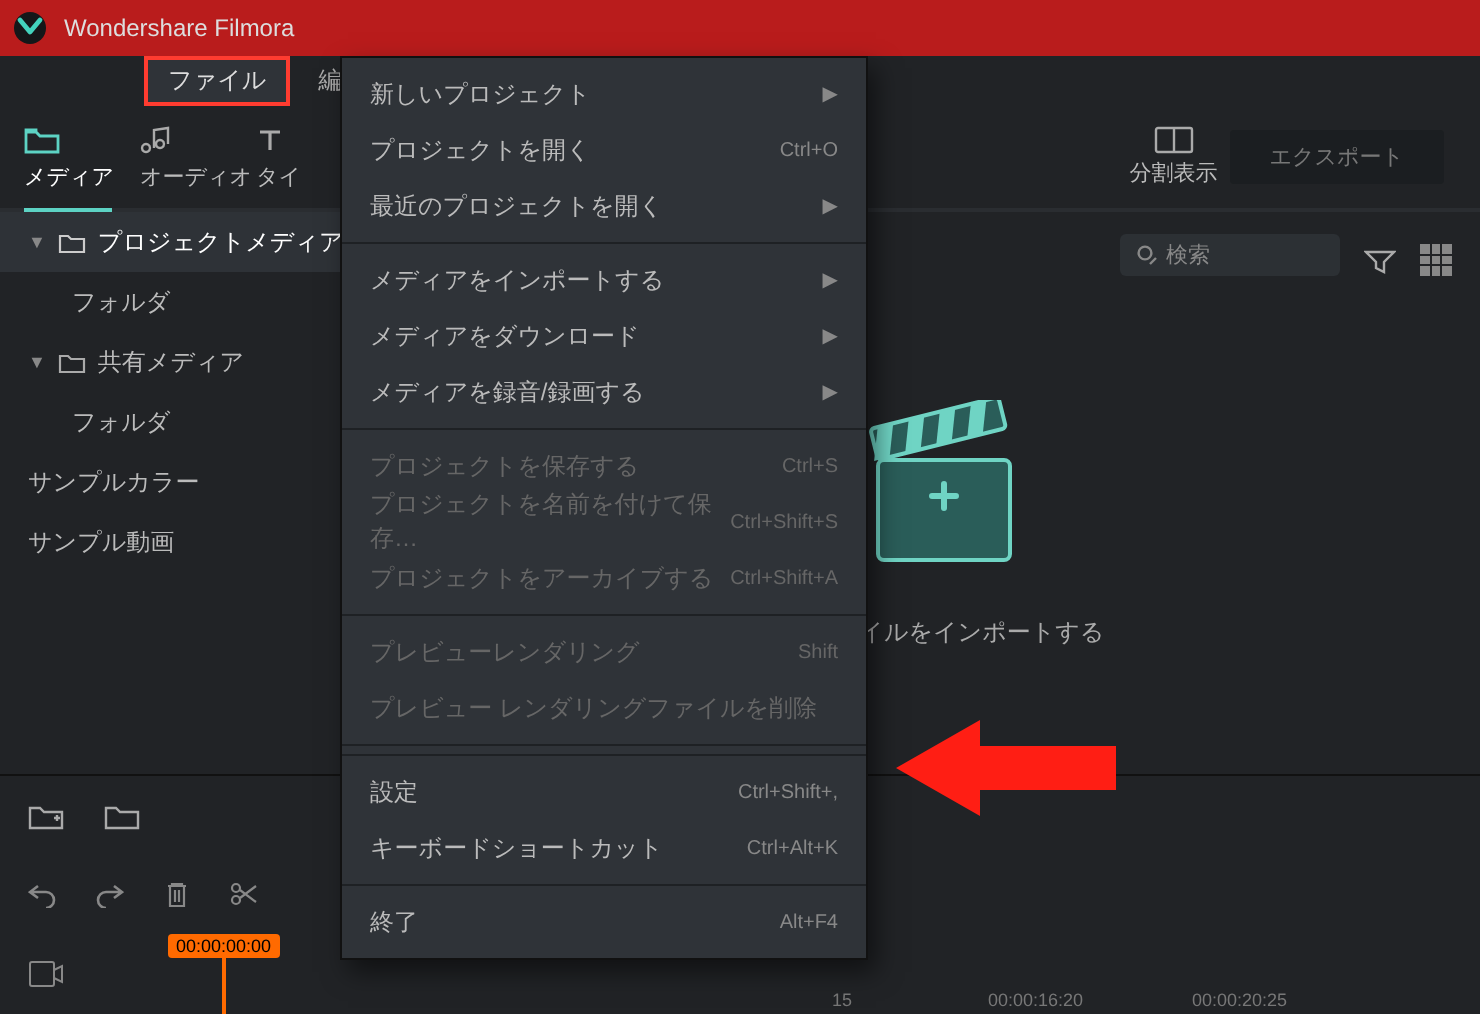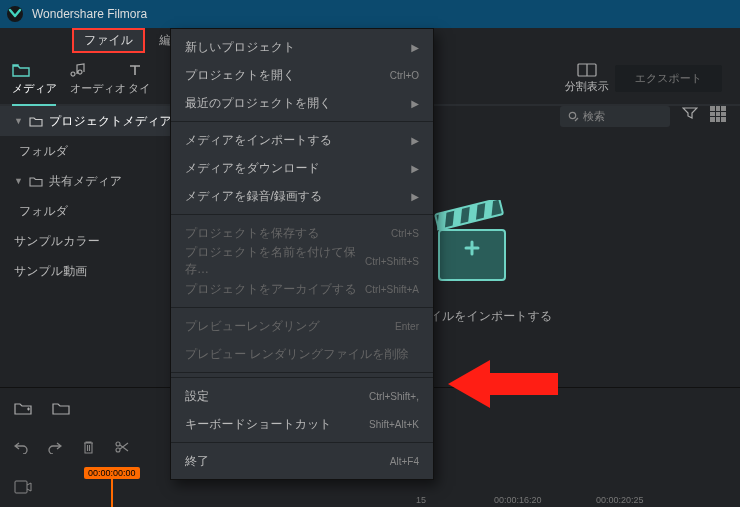--- a/index.html
+++ b/index.html
@@ -1,17 +1,17 @@
 <!DOCTYPE html>
 <html><head>
 <meta charset="utf-8">
 <style>
   * { box-sizing: border-box; margin: 0; padding: 0; font-family: "Meiryo", "Yu Gothic", sans-serif; }
   body { background: #333; width: 740px; height: 507px; overflow: hidden; font-size: 12px; color: #ccc; }
-  .titlebar { height: 28px; background: #0c4a6e; display: flex; align-items: center; padding: 0 6px; color: #ddd; }
+  .titlebar { height: 28px; background: #b91c1c; display: flex; align-items: center; padding: 0 6px; color: #ddd; }
   .logo { width: 18px; height: 18px; display: flex; align-items: center; margin-right: 8px; }
   .app-title { color: #ddd; font-size: 12px; }
   .title-right { margin-left: auto; font-size: 11px; color: #bbb; }
   .title-right span.white { color: #fff; }
   .menubar { height: 24px; background: #212326; display: flex; align-items: center; padding-left: 72px; color: #aaa; font-size: 12px; }
   .menubar .mi { padding: 4px 10px; }
   .menubar .mi.file { border: 2px solid #ff3c30; background: #2f3338; color: #ddd; padding: 2px 10px; margin-right: 4px;}
   .menubar .mi.disabled { color: #555; }
   
   .layer1 { display: flex; height: 52px; background: #212326; }
@@ -24,24 +24,24 @@
   .export-btn { background:#1b1e21; color:#777; padding:6px 20px; border-radius:2px; font-size:11px;}
   .underline { height:2px; background:#2a2d31; position:relative; }
   .underline::after{ content:''; position:absolute; left:12px; width:44px; height:2px; background:#5dd3c4; }
   
   .content { display:flex; height: calc(100% - 28px - 24px - 52px - 2px - 40px - 40px - 40px); }
   .sidebar { width: 205px; background:#212326; padding-top: 0; }
   .side-row { display:flex; align-items:center; height:30px; padding:0 14px; color:#bbb; font-size:12px;}
   .side-row.sel { background:#2e3237; color:#fff; }
   .side-row .chev { margin-right:6px; font-size:9px; color:#888;}
   .side-row .count { margin-left:auto; color:#888; font-size:11px;}
-  .side-row.indent { padding-left: 19px; }
+  .side-row.indent { padding-left: 36px; }
   
   .main { flex:1; background:#212326; position:relative; display:flex; flex-direction:column;}
-  .main-top { display:flex; align-items:flex-start; justify-content:flex-end; height:32px; padding:0 14px; gap:12px;}
+  .main-top { display:flex; align-items:flex-end; justify-content:flex-end; height:32px; padding:0 14px; gap:12px;}
   .search { display:flex; align-items:center; background:#2c3034; border-radius:3px; padding:3px 8px; width:110px; color:#888; font-size:11px; gap:4px;}
   .grid-ic { width:16px; height:16px; display:grid; grid-template-columns:1fr 1fr 1fr; grid-template-rows:1fr 1fr 1fr; gap:1px;}
   .grid-ic span{ background:#888;}
   .main-center { flex:1; display:flex; flex-direction:column; align-items:center; justify-content:center; gap:18px; color:#aaa; font-size:12px;}
   
   .toolbar1 { height:40px; background:#212326; border-top:1px solid #111; display:flex; align-items:center; padding-left:14px; gap:20px; color:#888;}
   .toolbar2 { height:40px; background:#212326; display:flex; align-items:center; padding-left:14px; gap:20px; color:#888;}
   .timeline-head { height:40px; background:#212326; display:flex; align-items:center; font-size:10px; color:#888;}
   .timeline-head .trk { width:76px; padding-left:14px;}
   .timeline-head .ruler { flex:1; display:flex; align-items:flex-end; position:relative; height:100%; padding-bottom:4px;}
@@ -283,34 +283,34 @@
       <span>プロジェクトを名前を付けて保存…</span>
       <span class="kb">Ctrl+Shift+S</span>
     </div>
   <div class="it disabled">
       <span>プロジェクトをアーカイブする</span>
       <span class="kb">Ctrl+Shift+A</span>
     </div>
   <div class="sep"></div>
   <div class="it disabled">
       <span>プレビューレンダリング</span>
-      <span class="kb">Enter</span>
+      <span class="kb">Shift</span>
     </div>
   <div class="it disabled">
       <span>プレビュー レンダリングファイルを削除</span>
     </div>
   <div class="sep"></div>
   <div class="sep"></div>
   <div class="it">
       <span>設定</span>
       <span class="kb">Ctrl+Shift+,</span>
     </div>
   <div class="it">
       <span>キーボードショートカット</span>
-      <span class="kb">Shift+Alt+K</span>
+      <span class="kb">Ctrl+Alt+K</span>
     </div>
   <div class="sep"></div>
   <div class="it">
       <span>終了</span>
       <span class="kb">Alt+F4</span>
     </div>
 </div>
 
 <div class="red-arrow">
   <svg width="110" height="56" viewBox="0 0 110 56">

